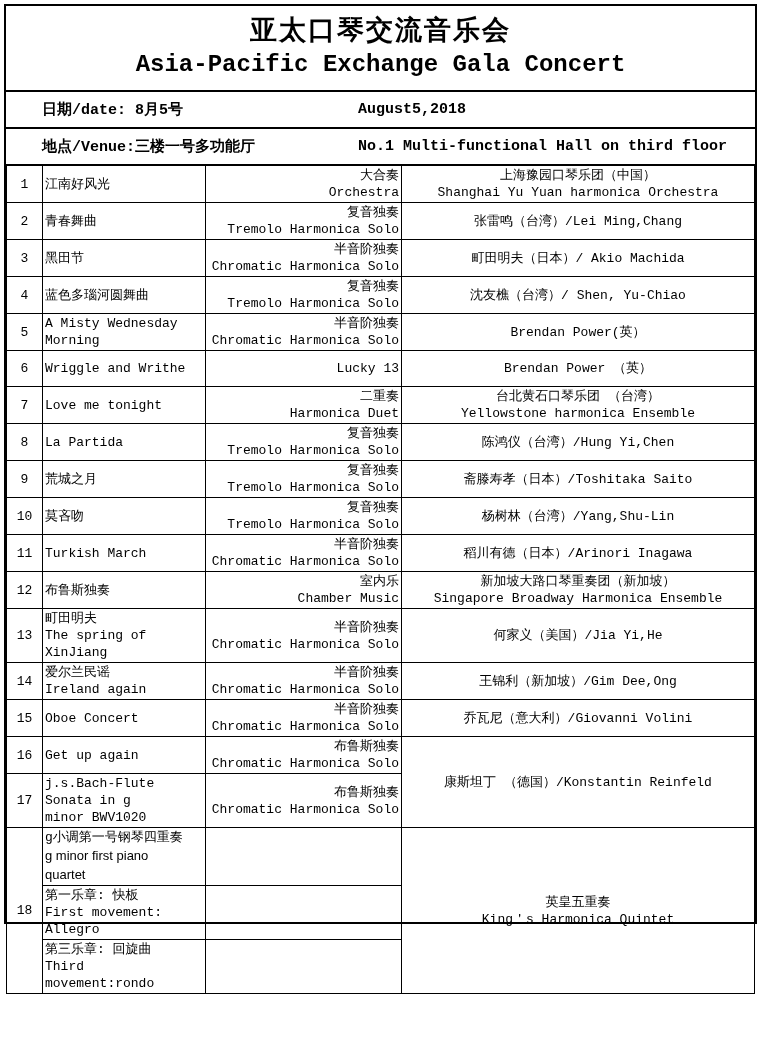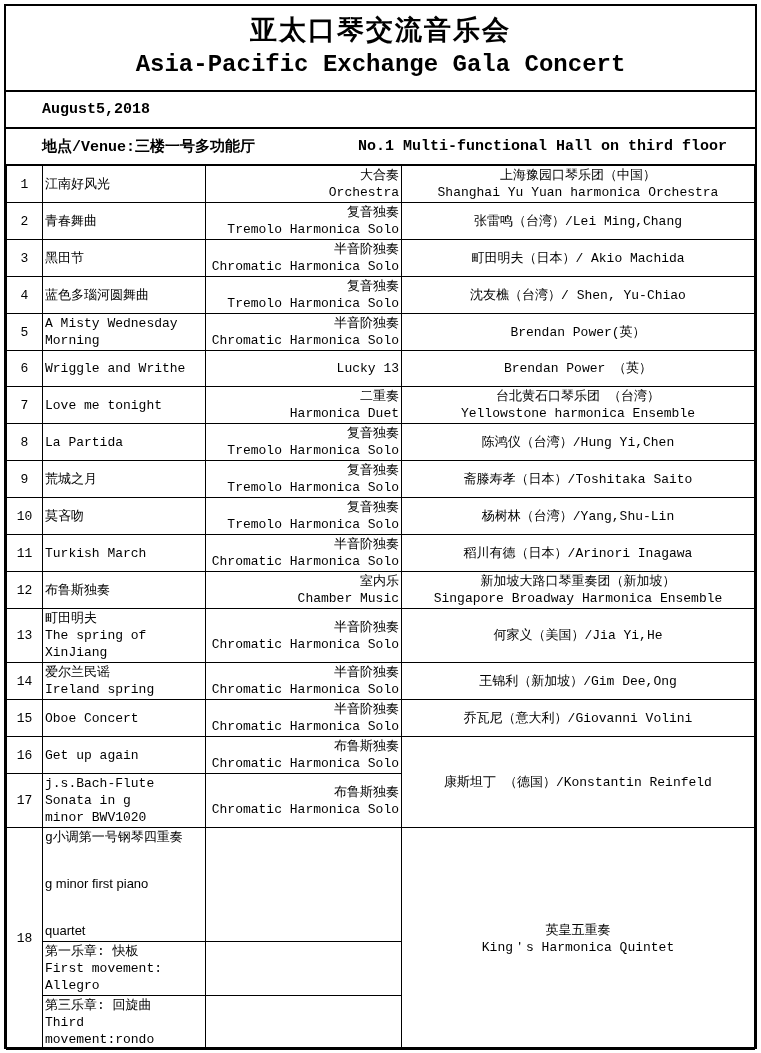--- a/index.html
+++ b/index.html
@@ -1,21 +1,21 @@
 <!DOCTYPE html>
 <html><head>
 <meta charset="utf-8">
 <style>
   html,body { margin:0; padding:0; background:#fff; }
   body {
     width:761px; height:1053px; position:relative; color:#000;
     font-family:"Liberation Mono","DejaVu Sans Mono",monospace;
   }
   .page {
-    position:absolute; left:4px; top:4px; width:753px; height:1045px;
+    position:absolute; left:4px; top:4px; width:753px; height:920px;
     box-sizing:border-box; border:2px solid #000; background:#fff;
   }
   
   .title-block {
     height:84px; display:flex; flex-direction:column;
     align-items:center; justify-content:center;
   }
   .title-zh { font-size:27px; font-weight:bold; line-height:34px; letter-spacing:2px; }
   .title-en { font-size:24px; font-weight:bold; line-height:32px; }
   
@@ -32,37 +32,38 @@
   }
   table.program td {
     border:1px solid #000; padding:1px 2px; vertical-align:middle;
     font-size:13px; line-height:17px; height:33px; overflow:hidden;
   }
   td.c-no   { text-align:center; }
   td.c-title{ text-align:left; }
   td.c-type { text-align:right; }
   td.c-perf { text-align:center; }
   .ln { white-space:pre; }
-  .ln.alt { font-family:"Liberation Sans","DejaVu Sans",sans-serif; font-size:13px; line-height:19px;margin-top:28px; }
+  .ln.alt { font-family:"Liberation Sans","DejaVu Sans",sans-serif; font-size:13px; line-height:19px; }
   
   td.sub-top   { border-top:1px solid #a6a6a6; }
   td.gray-right{ border-right:1px solid #a6a6a6; }
   td.gray-left { border-left:1px solid #a6a6a6; }
 </style>
 </head>
 <body>
 
 <div class="page">
 
   <div class="title-block">
     <div class="title-zh">亚太口琴交流音乐会</div>
     <div class="title-en">Asia-Pacific Exchange Gala Concert</div>
   </div>
 
   <div class="info-row">
+    <span class="info-label">日期/date: 8月5号</span>
     <span class="info-value">August5,2018</span>
   </div>
 
 
   <div class="info-row">
     <span class="info-label">地点/Venue:三楼一号多功能厅</span>
     <span class="info-value">No.1 Multi-functional Hall on third floor</span>
   </div>
 
   <table class="program">
@@ -244,21 +245,21 @@
             <div class="ln">Chromatic Harmonica Solo</div>
           </td>
           <td class="c-perf">
             <div class="ln">何家义（美国）/Jia Yi,He</div>
           </td>
         </tr>
         <tr>
           <td class="c-no">14</td>
           <td class="c-title">
             <div class="ln">爱尔兰民谣</div>
-            <div class="ln">Ireland spring</div>
+            <div class="ln">Ireland again</div>
           </td>
           <td class="c-type">
             <div class="ln">半音阶独奏</div>
             <div class="ln">Chromatic Harmonica Solo</div>
           </td>
           <td class="c-perf">
             <div class="ln">王锦利（新加坡）/Gim Dee,Ong</div>
           </td>
         </tr>
         <tr>

